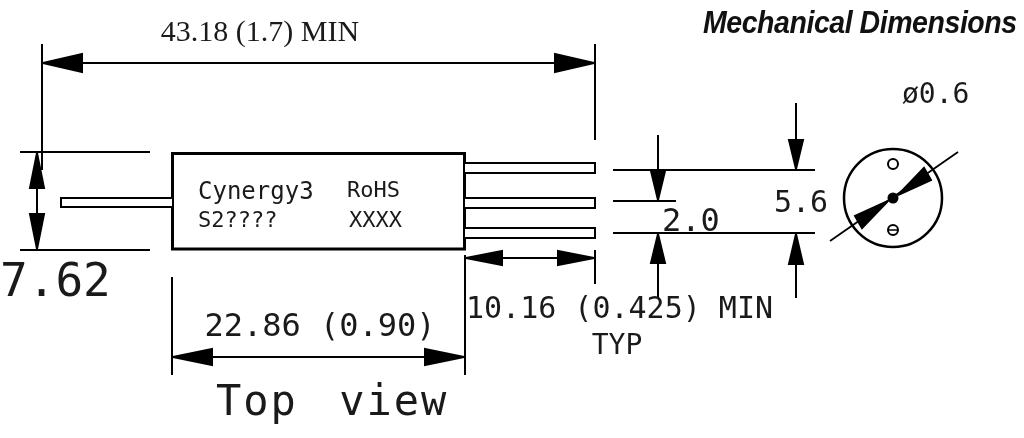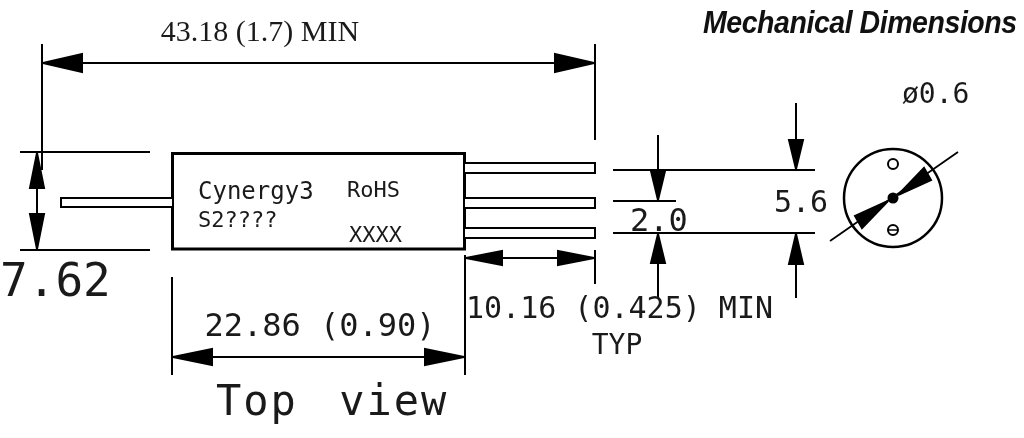--- a/index.html
+++ b/index.html
@@ -13,27 +13,27 @@
   .title{
     font-family:"Liberation Sans", sans-serif;font-weight:bold;font-style:italic;
     font-size:31px;letter-spacing:-0.5px;color:#111;
     transform:scaleX(0.92);transform-origin:left top;
   }
   .t-overall{left:120px;top:16px;width:280px;text-align:center;font-size:30px;font-family:Liberation Serif, serif;}
   .t-title{left:703px;top:7px;width:330px;}
   .t-brand{left:198px;top:179px;font-size:24px;}
   .t-part{left:198px;top:209px;font-size:22px;}
   .t-rohs{left:347px;top:179px;font-size:22px;}
-  .t-xxxx{left:349px;top:209px;font-size:22px;margin-top:15px;}
+  .t-xxxx{left:349px;top:209px;font-size:22px;}
   .t-height{left:0px;top:257px;font-size:46px;}
   .t-bodylen{left:170px;top:309px;width:300px;text-align:center;font-size:32px;}
   .t-caption{left:216px;top:380px;font-size:42px;letter-spacing:2px;word-spacing:14px;}
   .t-leadlen{left:466px;top:293px;font-size:30px;}
   .t-typ{left:575px;top:331px;width:84px;text-align:center;font-size:28px;}
-  .t-pitch{left:630px;top:204px;font-size:32px;}
+  .t-pitch{left:662px;top:204px;font-size:32px;}
   .t-span{left:774px;top:187px;font-size:30px;}
   .t-pindia{left:902px;top:80px;font-size:28px;}
 </style>
 </head>
 <body>
 
 <div id="stage">
 
   <svg id="linework" width="1024" height="438" viewBox="0 0 1024 438" stroke="#000000" fill="none" stroke-width="2">
 

